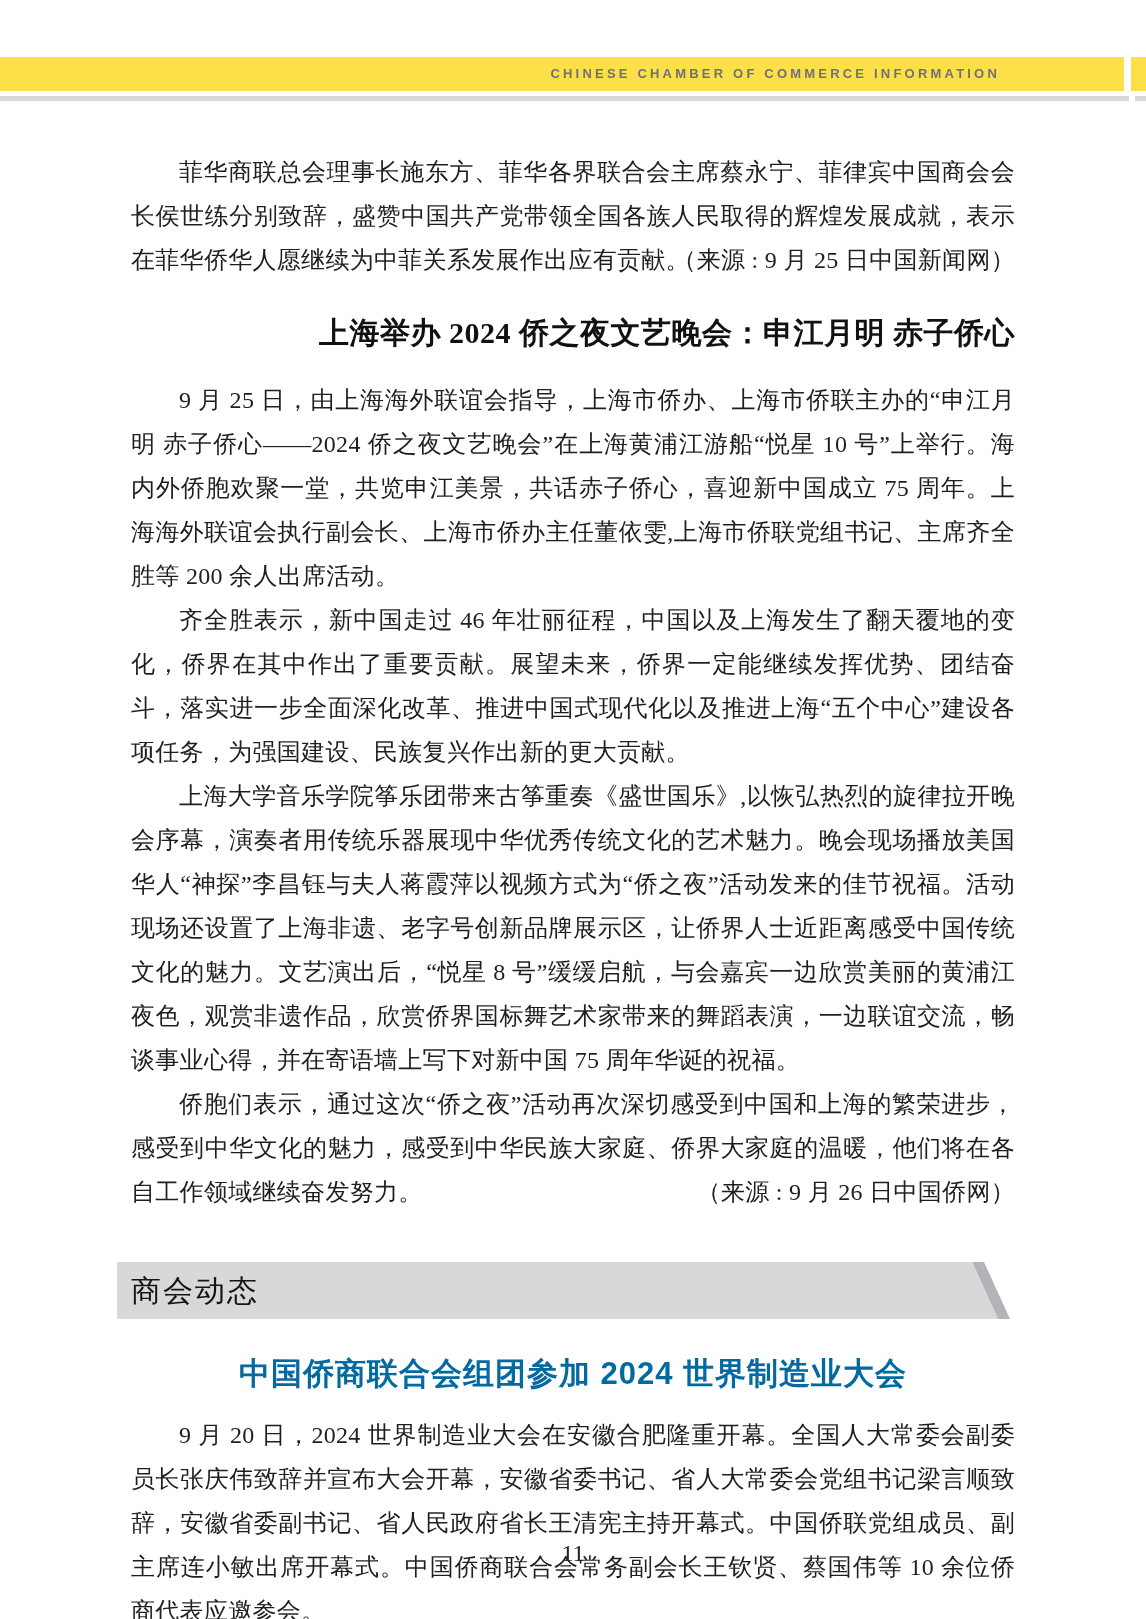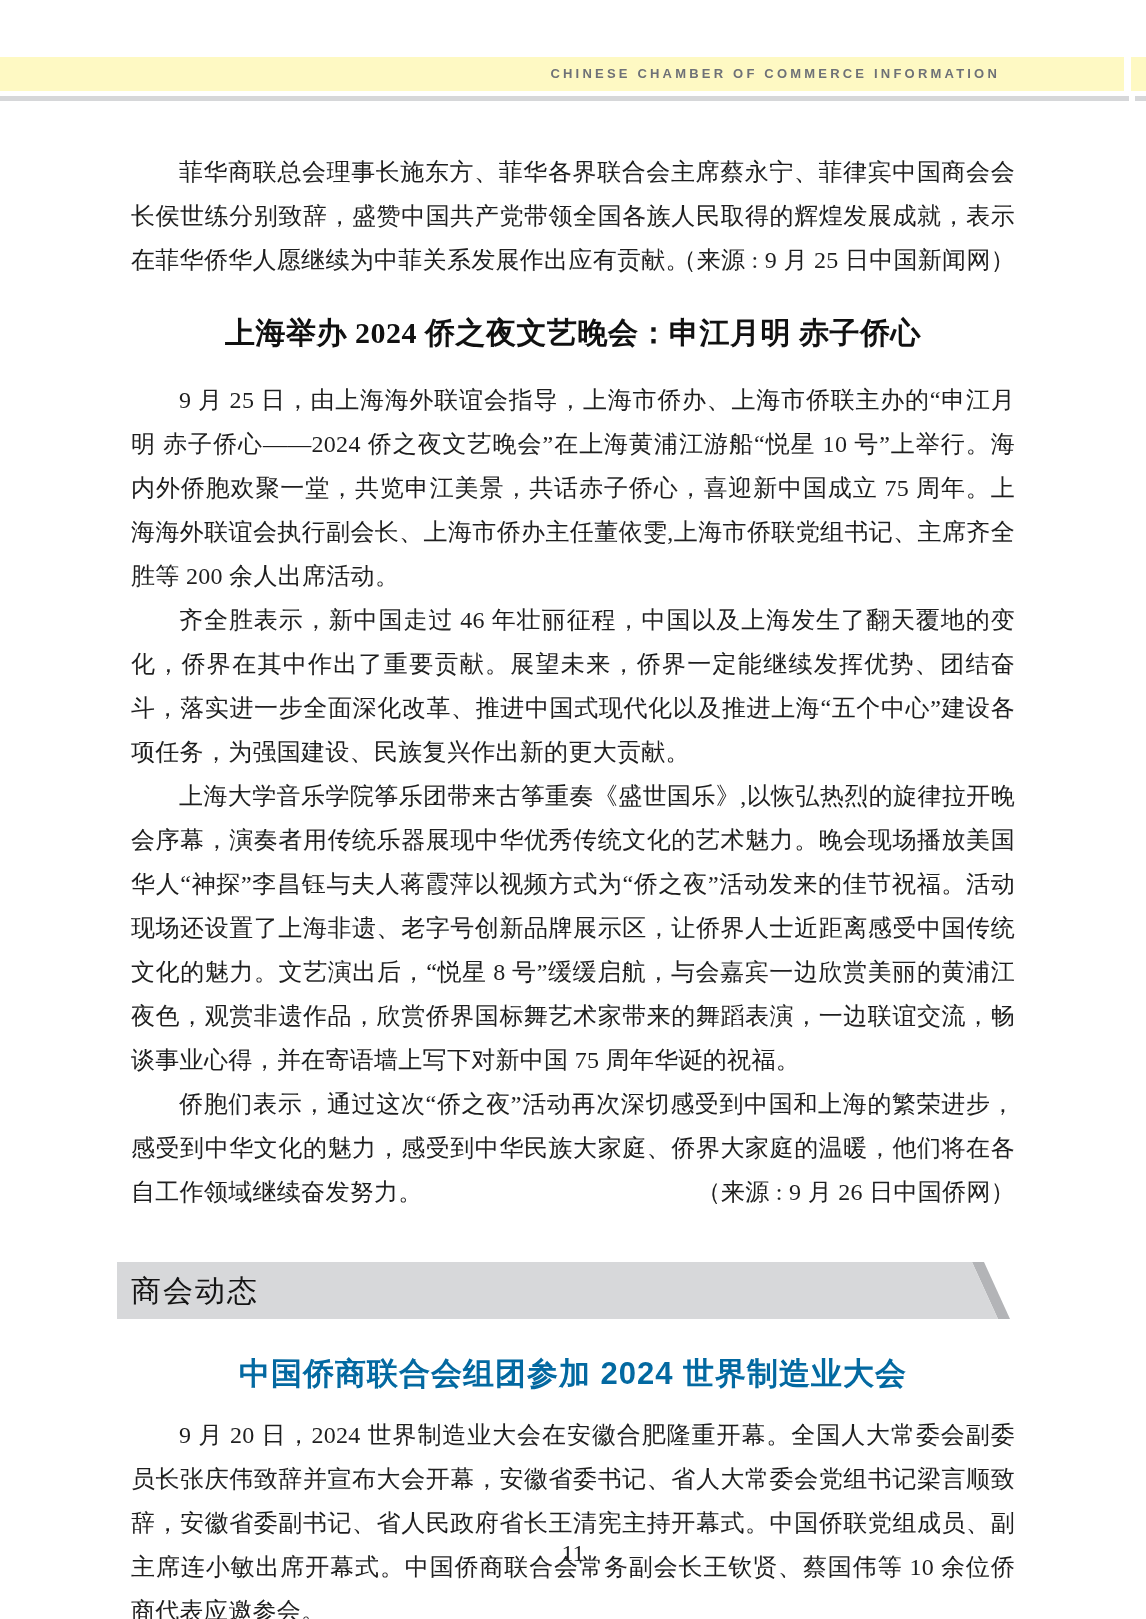--- a/index.html
+++ b/index.html
@@ -2,42 +2,42 @@
 <html><head>
 <meta charset="utf-8">
 <style>
   html,body { margin:0; padding:0; }
   body {
     width:1146px; height:1619px; position:relative; background:#ffffff;
     font-family:"Liberation Serif","DejaVu Serif",serif;
     color:#1e1e1e; overflow:hidden;
   }
   
-  .hdr-seg { position:absolute; background:#fef9c3; }
+  .hdr-seg { position:absolute; background:#fde047; }
   #bar-main1 { left:0; top:57px; width:1124px; height:34px; }
   #bar-main2 { left:1131px; top:57px; width:15px; height:34px; }
   #bar-thin1 { left:0; top:96px; width:1129px; height:5px; background:#d6d7d9; }
   #bar-thin2 { left:1135px; top:96px; width:11px; height:5px; background:#d6d7d9; }
   .banner {
     position:absolute; right:124px; top:0; line-height:34px;
     font-family:"Liberation Sans","DejaVu Sans",sans-serif;
     font-size:13px; font-weight:bold; letter-spacing:3.2px; color:#6e7177;
     white-space:nowrap;
   }
   
   .content { position:absolute; left:131px; top:150px; width:884px; }
   .para {
     margin:0; font-size:24px; line-height:44px;
     text-align:justify; text-indent:2em; letter-spacing:0.3px;
   }
   .with-source { position:relative; }
   .source { position:absolute; right:0; bottom:0; text-indent:0; white-space:nowrap; }
   .title1 {
     margin:26px 0 20px; font-size:30px; font-weight:bold; line-height:50px;
-    text-align:center; text-indent:0; color:#111111; letter-spacing:0.5px;
+    text-align:right; text-indent:0; color:#111111; letter-spacing:0.5px;
   }
   .title2 {
     margin:30px 0 14px; font-size:31px; font-weight:bold; line-height:50px;
     text-align:center; text-indent:0; color:#0369a1; letter-spacing:1px;
     font-family:"Liberation Sans","DejaVu Sans",sans-serif;
   }
   
   .section-band { position:relative; margin:48px 0 0 -14px; width:893px; height:57px; }
   .band-dark {
     position:absolute; left:0; top:0; width:893px; height:57px; background:#b3b4b7;

